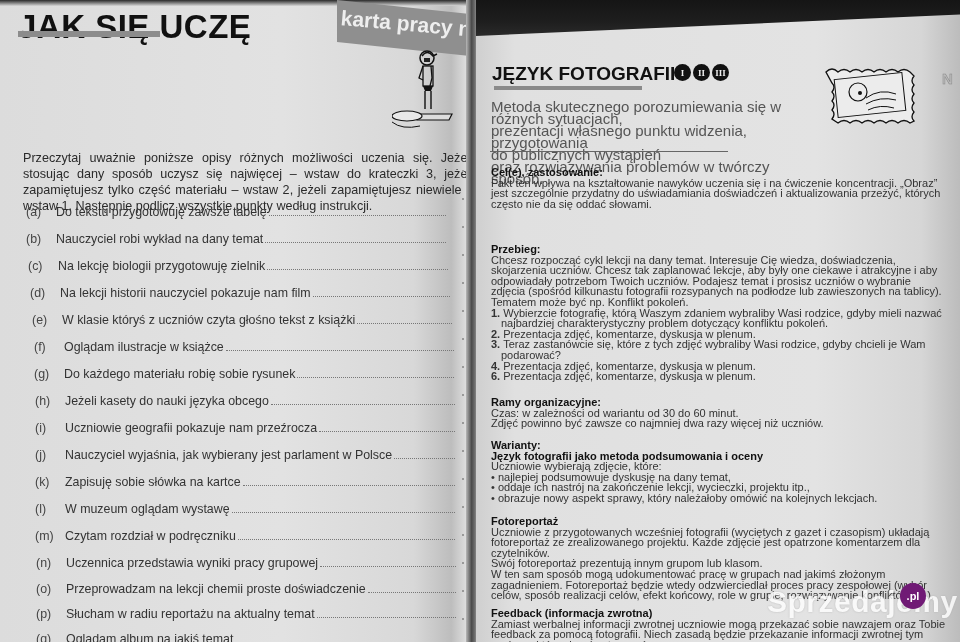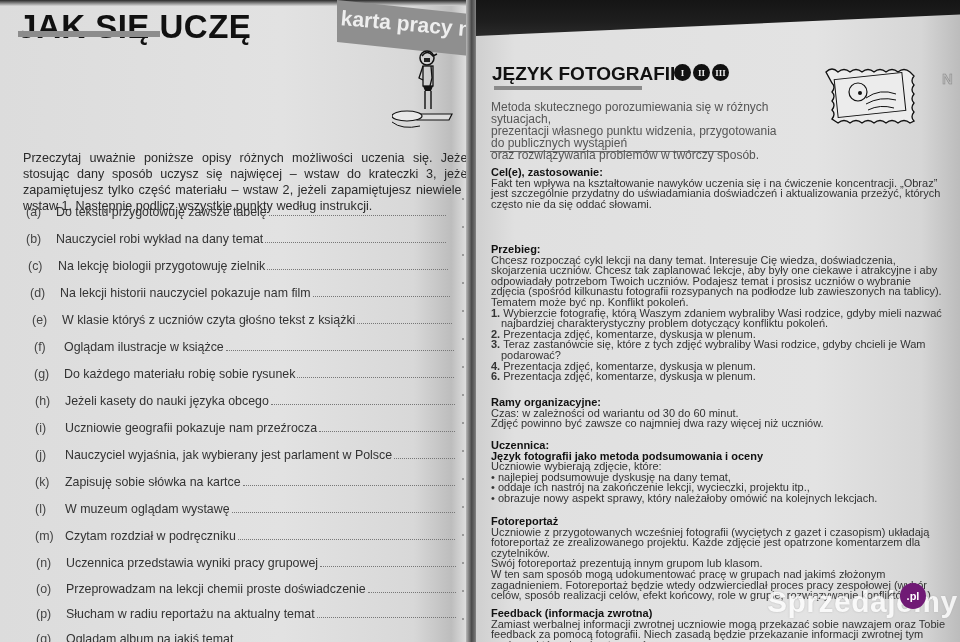--- a/index.html
+++ b/index.html
@@ -76,21 +76,21 @@
     position:absolute; left:18px; top:86px; width:148px; height:4px; background:#8a8a8a;
   }
   .levels { position:absolute; left:198px; top:64px; display:flex; gap:2px; }
   .level {
     width:17px; height:17px; border-radius:50%; background:#111; color:#eee;
     font-size:9px; font-weight:bold; display:flex; align-items:center; justify-content:center;
     font-family:"Liberation Serif", serif;
   }
   .subtitle {
     position:absolute; left:15px; top:101px; width:310px;
-    font-size:12px; line-height:12px; color:#555;
+    font-size:15px; line-height:12px; color:#555;
   }
   .subtitle-rule { position:absolute; left:14px; top:151px; width:238px; height:1px; background:#666; }
   .photo-illus { position:absolute; left:346px; top:66px; }
   .n-mark { position:absolute; left:466px; top:70px; font-size:15px; color:#bbb; font-weight:bold; -webkit-text-stroke:0.5px #888; }
   .body-r {
     position:absolute; left:15px; width:456px; font-size:11px; line-height:10.6px; color:#333;
   }
   .body-r .h { font-weight:bold; color:#111; }
   .body-r p { margin:0; }
   .num { font-weight:bold; margin-right:3px; }
@@ -266,21 +266,21 @@
       <p class="ol-item"><span class="num">6.</span><span>Prezentacja zdjęć, komentarze, dyskusja w plenum.</span></p>
     </div>
 
     <div class="body-r" style="top:397px">
       <p class="h">Ramy organizacyjne:</p>
       <p>Czas: w zależności od wariantu od 30 do 60 minut.</p>
       <p>Zdjęć powinno być zawsze co najmniej dwa razy więcej niż uczniów.</p>
     </div>
 
     <div class="body-r" style="top:440px">
-      <p class="h">Uczennica:</p>
+      <p class="h">Warianty:</p>
       <p class="h">Język fotografii jako metoda podsumowania i oceny</p>
       <p>Uczniowie wybierają zdjęcie, które:</p>
       <p class="bullet">• <span>najlepiej podsumowuje dyskusję na dany temat,</span></p>
       <p class="bullet">• <span>oddaje ich nastrój na zakończenie lekcji, wycieczki, projektu itp.,</span></p>
       <p class="bullet">• <span>obrazuje nowy aspekt sprawy, który należałoby omówić na kolejnych lekcjach.</span></p>
     </div>
 
     <div class="body-r" style="top:516px">
       <p class="h">Fotoreportaż</p>
       <p>Uczniowie z przygotowanych wcześniej fotografii (wyciętych z gazet i czasopism) układają fotoreportaż ze zrealizowanego projektu. Każde zdjęcie jest opatrzone komentarzem dla czytelników.</p>

